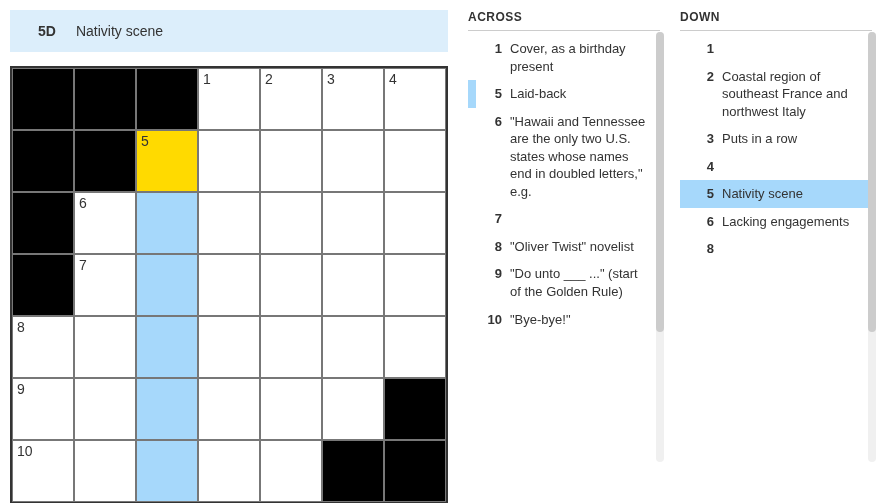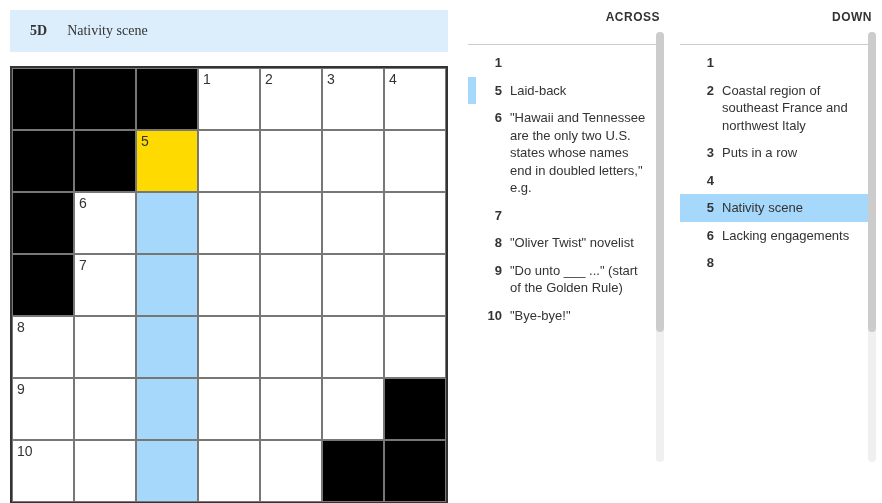--- a/index.html
+++ b/index.html
@@ -12,26 +12,25 @@
     }
     .container {
       display: flex;
       gap: 20px;
     }
     .left-col {
       width: 440px;
     }
     .clue-bar {
       background: #dceefb;
-      padding: 10px 20px;
+      padding: 10px 28px;
       margin-bottom: 14px;
       display: flex;
       align-items: center;
       min-height: 22px;
-      font-family: Liberation Serif, serif;
     }
     .clue-bar-num {
       font-weight: bold;
       margin-right: 20px;
       font-size: 14px;
     }
     .clue-bar-text {
       font-size: 14px;
     }
     .grid {
@@ -64,24 +63,23 @@
       color: #333;
     }
     .clues-col {
       width: 200px;
       position: relative;
     }
     .clues-header {
       font-weight: bold;
       font-size: 12px;
       letter-spacing: 0.5px;
-      padding-bottom: 20px;
+      padding-bottom: 6px;
       border-bottom: 1px solid #ccc;
       margin-bottom: 4px;
-      text-align: right;
     }
     .clue-list {
       list-style: none;
       padding: 0 4px 0 0;
       margin: 0;
       max-height: 440px;
       overflow-y: auto;
     }
     .clue-item {
       display: flex;
@@ -203,20 +201,21 @@
         <div class="cell black"></div>
         <div class="cell black"></div>
       </div>
   </div>
 
   <div class="clues-col">
     <div class="clues-header">ACROSS</div>
     <ul class="clue-list" id="across-list">
         <li class="clue-item">
           <span class="clue-num">1</span>
+          <span class="clue-text">Cover, as a birthday present</span>
         </li>
         <li class="clue-item related">
           <span class="clue-num">5</span>
           <span class="clue-text">Laid-back</span>
         </li>
         <li class="clue-item">
           <span class="clue-num">6</span>
           <span class="clue-text">"Hawaii and Tennessee are the only two U.S. states whose names end in doubled letters," e.g.</span>
         </li>
         <li class="clue-item">

